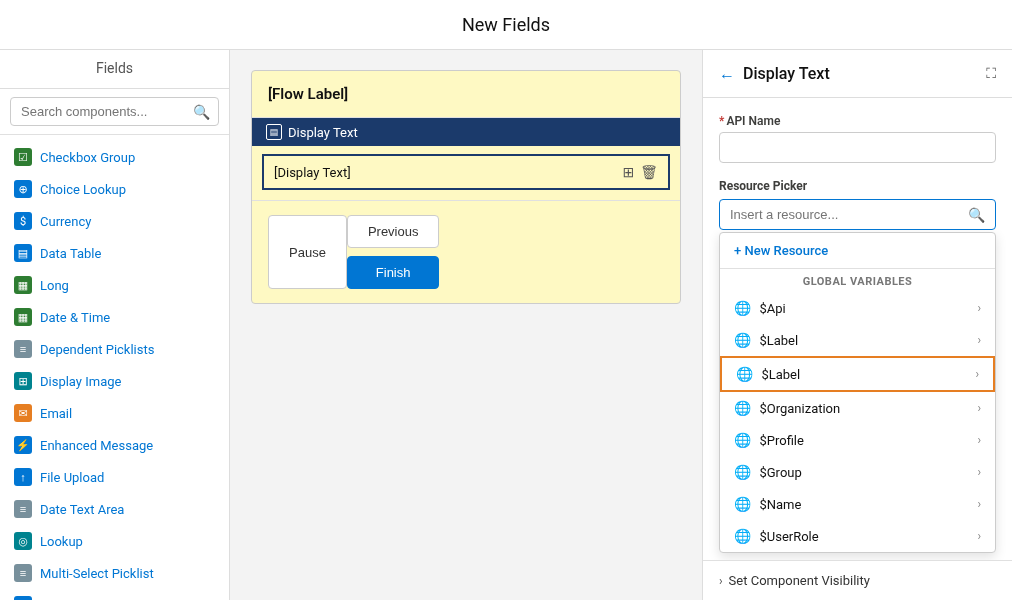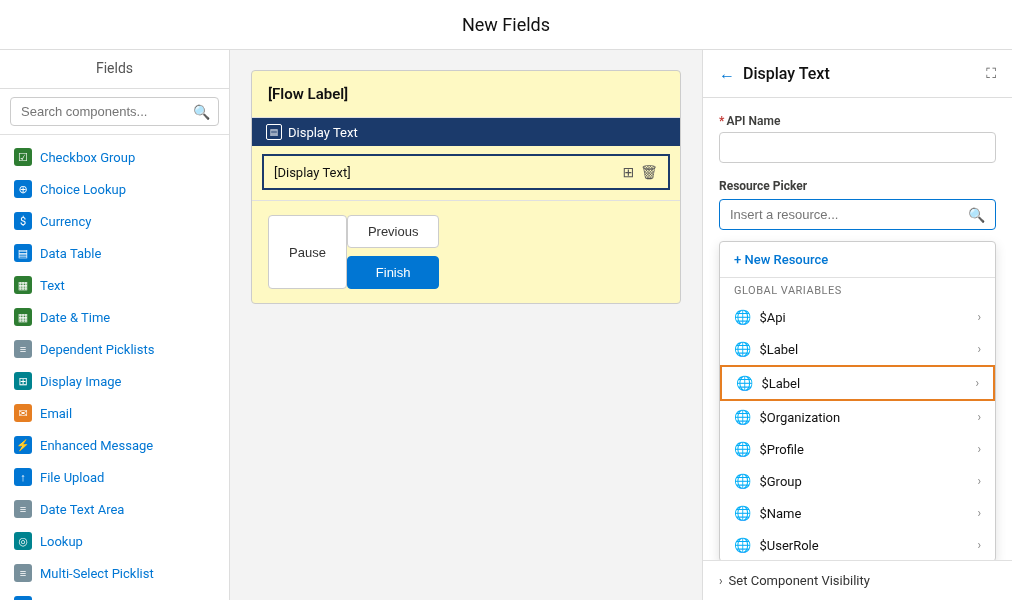--- a/index.html
+++ b/index.html
@@ -54,23 +54,23 @@
     .field-label { font-size: 12px; font-weight: 600; color: #3e3e3c; margin-bottom: 4px; }
     .required-star { color: #c23934; margin-right: 2px; }
     .field-input { width: 100%; padding: 7px 10px; border: 1px solid #ccc; border-radius: 4px; font-size: 13px; outline: none; }
 
     
     .resource-picker-section { margin-top: 16px; }
     .resource-picker-label { font-size: 12px; font-weight: 700; color: #3e3e3c; margin-bottom: 6px; }
     .resource-search-wrap { position: relative; }
     .resource-search-input { width: 100%; padding: 7px 32px 7px 10px; border: 1px solid #0176d3; border-radius: 4px; font-size: 13px; outline: none; }
     .resource-search-icon { position: absolute; right: 10px; top: 50%; transform: translateY(-50%); color: #0176d3; font-size: 14px; }
-    .dropdown-menu { border: 1px solid #ccc; border-radius: 4px; background: #fff; margin-top: 11px; box-shadow: 0 4px 12px rgba(0,0,0,0.12); overflow: hidden; }
+    .dropdown-menu { border: 1px solid #ccc; border-radius: 4px; background: #fff; margin-top: 2px; box-shadow: 0 4px 12px rgba(0,0,0,0.12); overflow: hidden; }
     .dropdown-new-resource { display: flex; align-items: center; gap: 8px; padding: 10px 14px; border-bottom: 1px solid #e0e0e0; cursor: pointer; color: #0176d3; font-size: 13px; font-weight: 500; }
-    .dropdown-section-label { padding: 6px 14px 4px; font-size: 11px; font-weight: 400; color: #777; text-transform: uppercase; letter-spacing: 0.5px; }
+    .dropdown-section-label { padding: 6px 14px 4px; font-size: 11px; font-weight: 700; color: #777; text-transform: uppercase; letter-spacing: 0.5px; text-align: center; }
     .dropdown-item { display: flex; align-items: center; justify-content: space-between; padding: 8px 14px; cursor: pointer; font-size: 13px; color: #111; }
     .dropdown-item.highlighted { border: 2px solid #e67e22; background: #fff; }
     .dropdown-item-left { display: flex; align-items: center; gap: 8px; }
     .globe-icon { color: #555; font-size: 14px; }
     .chevron-right { color: #888; font-size: 12px; }
     .panel-footer { border-top: 1px solid #e0e0e0; padding: 12px 16px; }
     .set-visibility { display: flex; align-items: center; gap: 6px; font-size: 13px; color: #333; cursor: pointer; }
     .set-visibility-chevron { color: #555; font-size: 12px; }
   </style>
 </head>
@@ -104,21 +104,21 @@
         <div class="sidebar-item">
           <div class="item-icon icon-blue">$</div>
           <span>Currency</span>
         </div>
         <div class="sidebar-item">
           <div class="item-icon icon-blue">▤</div>
           <span>Data Table</span>
         </div>
         <div class="sidebar-item">
           <div class="item-icon icon-green">▦</div>
-          <span>Text</span>
+          <span>Long</span>
         </div>
         <div class="sidebar-item">
           <div class="item-icon icon-green">▦</div>
           <span>Date &amp; Time</span>
         </div>
         <div class="sidebar-item">
           <div class="item-icon icon-gray">≡</div>
           <span>Dependent Picklists</span>
         </div>
         <div class="sidebar-item">

